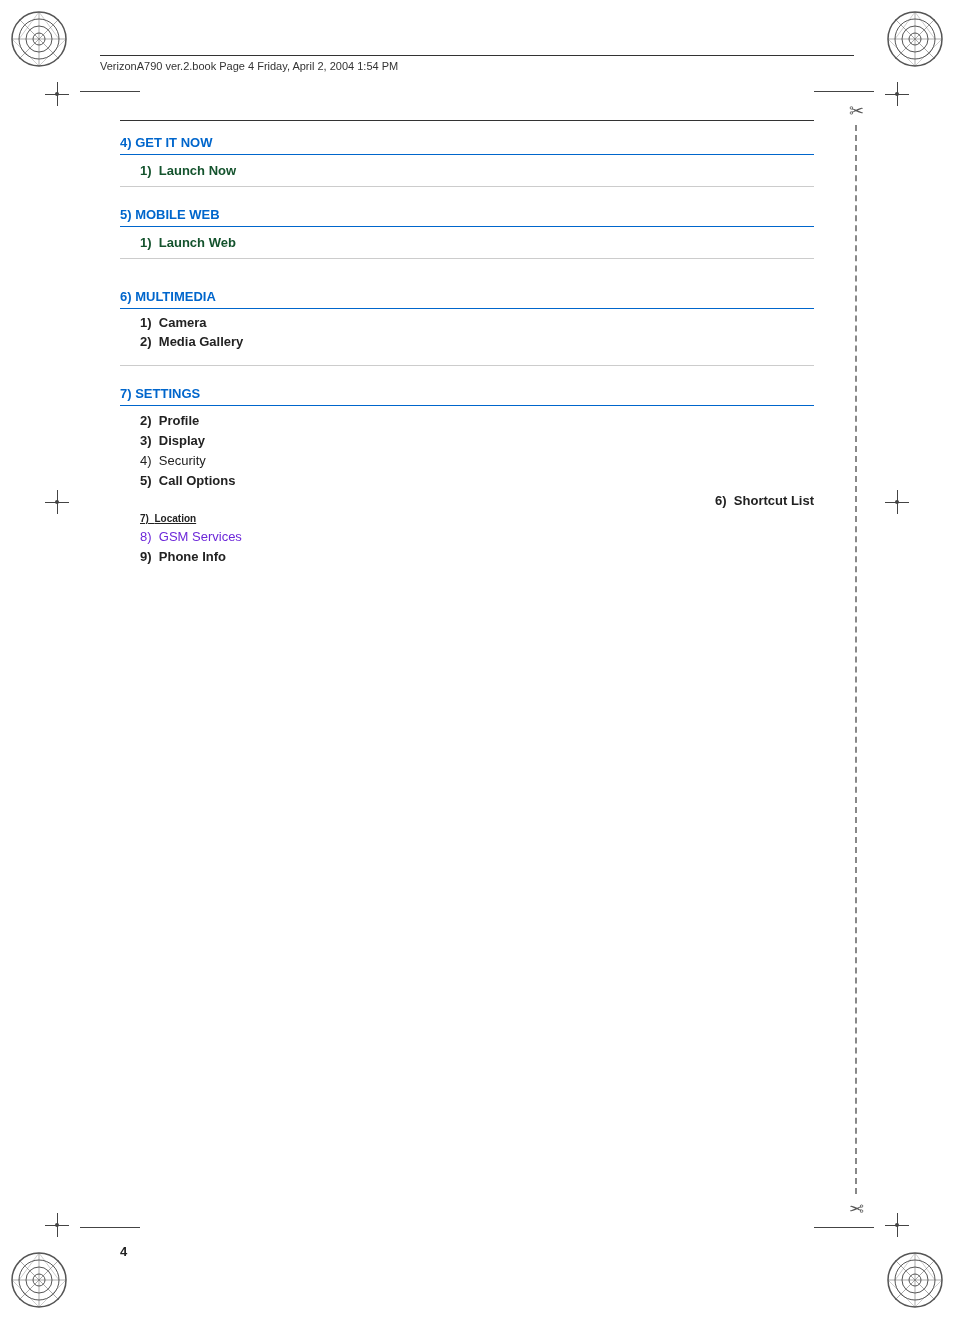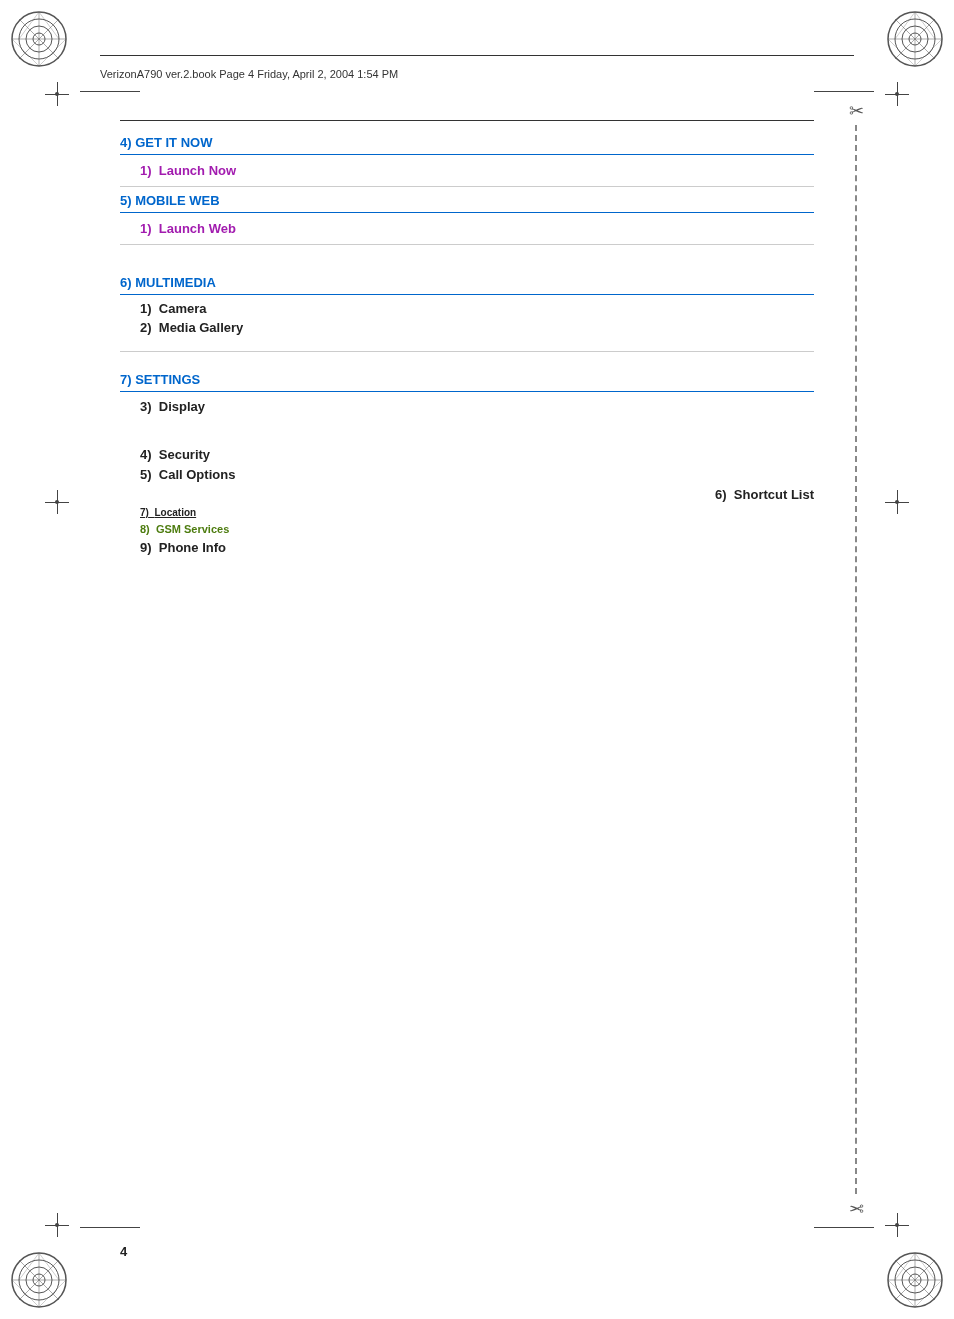--- a/index.html
+++ b/index.html
@@ -13,21 +13,21 @@
       overflow: hidden;
     }
 
     
     .header-bar {
       position: absolute;
       top: 55px;
       left: 100px;
       right: 100px;
       border-top: 1px solid #333;
-      padding-top: 8px;
+      padding-top: 0;
     }
 
     .header-text {
       font-size: 11px;
       color: #333;
       font-family: Arial, Helvetica, sans-serif;
     }
 
     
     .cut-line {
@@ -59,21 +59,21 @@
       font-weight: bold;
       font-size: 13px;
       padding: 6px 0 4px 0;
       border-bottom: 1.5px solid #0066cc;
       margin-bottom: 0;
     }
 
     .sub-item {
       font-weight: bold;
       font-size: 13px;
-      color: #a21caf;
+      color: #14532d;
       padding: 8px 0 8px 20px;
       border-bottom: 1px solid #ccc;
     }
 
     .page-number {
       position: absolute;
       bottom: 60px;
       left: 120px;
       font-size: 13px;
       font-weight: bold;
@@ -294,21 +294,21 @@
   <div>
     <div class="section-header">4) GET IT NOW</div>
     <div>
       <div class="sub-item">
         <span>1)</span>&nbsp;
         <span>Launch Now</span>
       </div>
     </div>
   </div>
 
-  <div style="">
+  <div style="margin-top: 14px;">
     <div class="section-header">5) MOBILE WEB</div>
     <div>
       <div class="sub-item">
         <span>1)</span>&nbsp;
         <span>Launch Web</span>
       </div>
     </div>
   </div>
 
   <div style="margin-top: 24px;">
@@ -322,40 +322,44 @@
         <span>2)</span>&nbsp;
         <span>Media Gallery</span>
       </div>
     </div>
   </div>
 
   <div style="margin-top: 14px;">
     <div class="section-header">7) SETTINGS</div>
     <div style="padding-top: 4px;">
       <div style="font-weight:bold; font-size:13px; color:#222; padding: 3px 0 2px 20px;">
+        <span>2)</span>&nbsp;
+        <span>Profile</span>
+      </div>
+      <div style="font-weight:bold; font-size:13px; color:#222; padding: 3px 0 2px 20px;">
         <span>3)</span>&nbsp;
         <span>Display</span>
       </div>
-      <div style="font-weight:bold; font-size:13px; color:#222; padding: 3px 0 2px 20px; margin-top: 28px;">
+      <div style="font-weight:normal; font-size:13px; color:#222; padding: 3px 0 2px 20px;">
         <span>4)</span>&nbsp;
         <span>Security</span>
       </div>
       <div style="font-weight:bold; font-size:13px; color:#222; padding: 3px 0 2px 20px;">
         <span>5)</span>&nbsp;
         <span>Call Options</span>
       </div>
       <div style="font-weight:bold; font-size:13px; color:#222; padding: 3px 0 2px 20px; text-align: right;">
         <span>6)</span>&nbsp;
         <span>Shortcut List</span>
       </div>
       <div style="font-weight:bold; font-size:10px; color:#222; padding: 3px 0 2px 20px; text-decoration: underline;">
         <span>7)</span>&nbsp;
         <span>Location</span>
       </div>
-      <div style="font-weight:bold; font-size:11px; color:#4d7c0f; padding: 3px 0 2px 20px;">
+      <div style="font-weight:normal; font-size:13px; color:#6d28d9; padding: 3px 0 2px 20px;">
         <span>8)</span>&nbsp;
         <span>GSM Services</span>
       </div>
       <div style="font-weight:bold; font-size:13px; color:#222; padding: 3px 0 4px 20px;">
         <span>9)</span>&nbsp;
         <span>Phone Info</span>
       </div>
     </div>
   </div>
 

